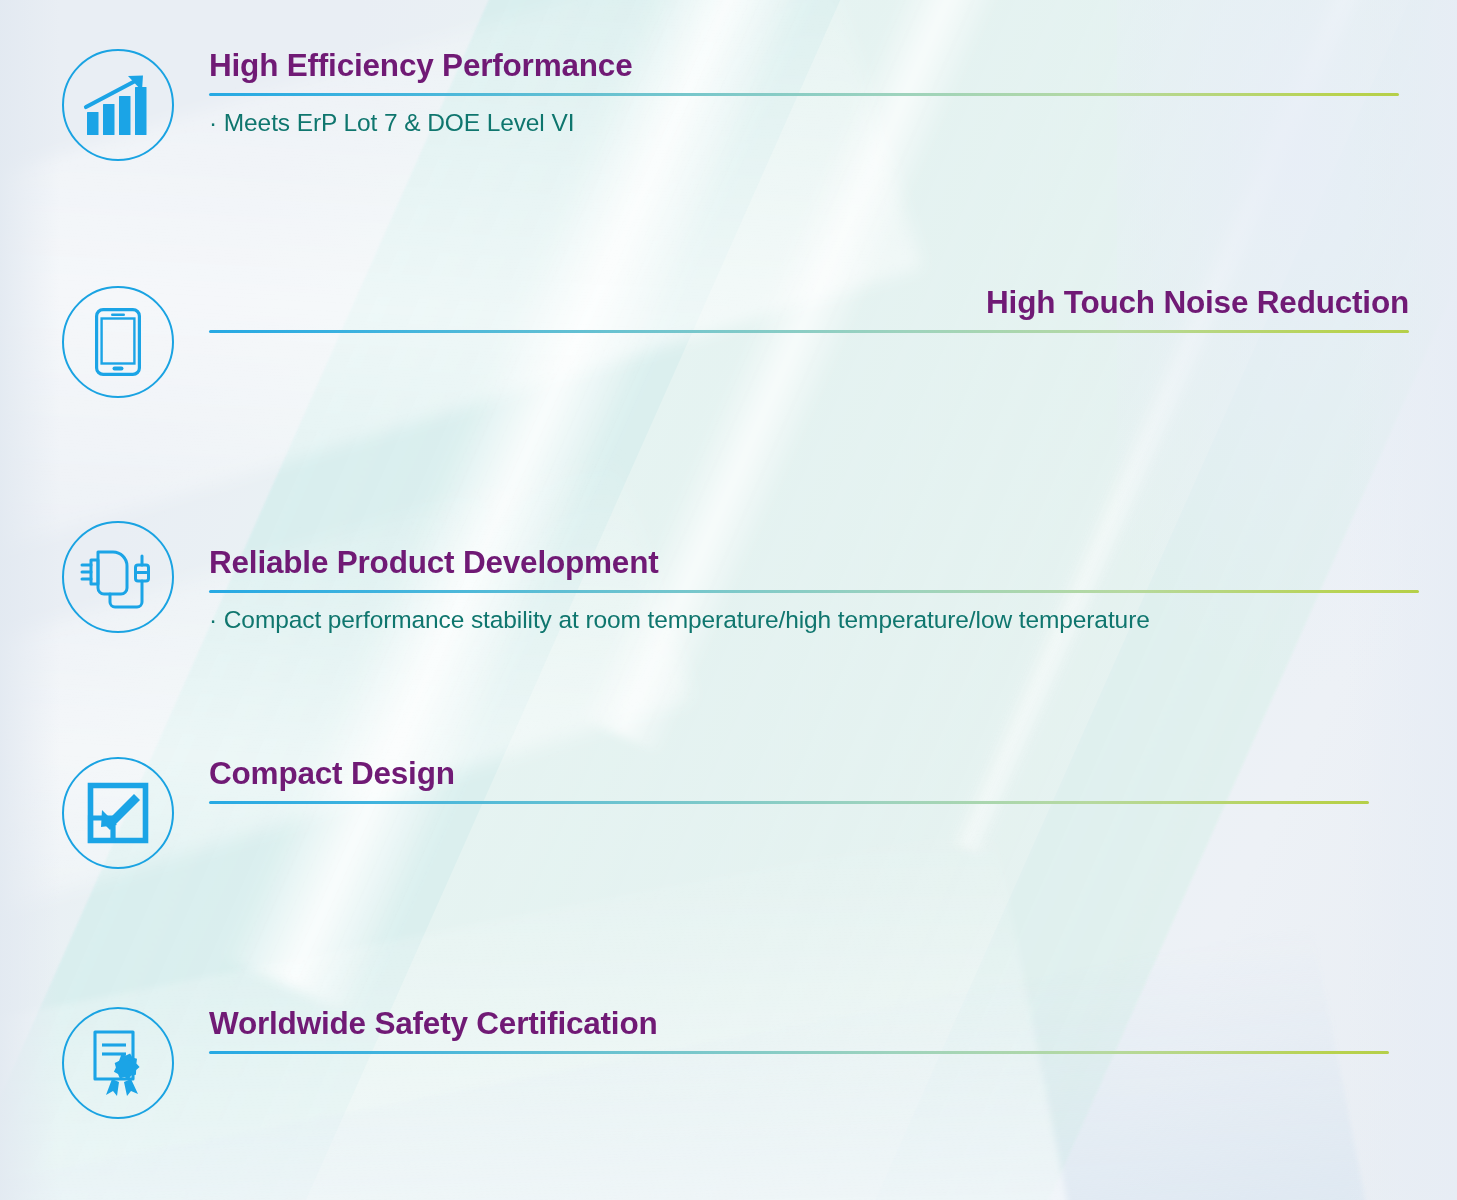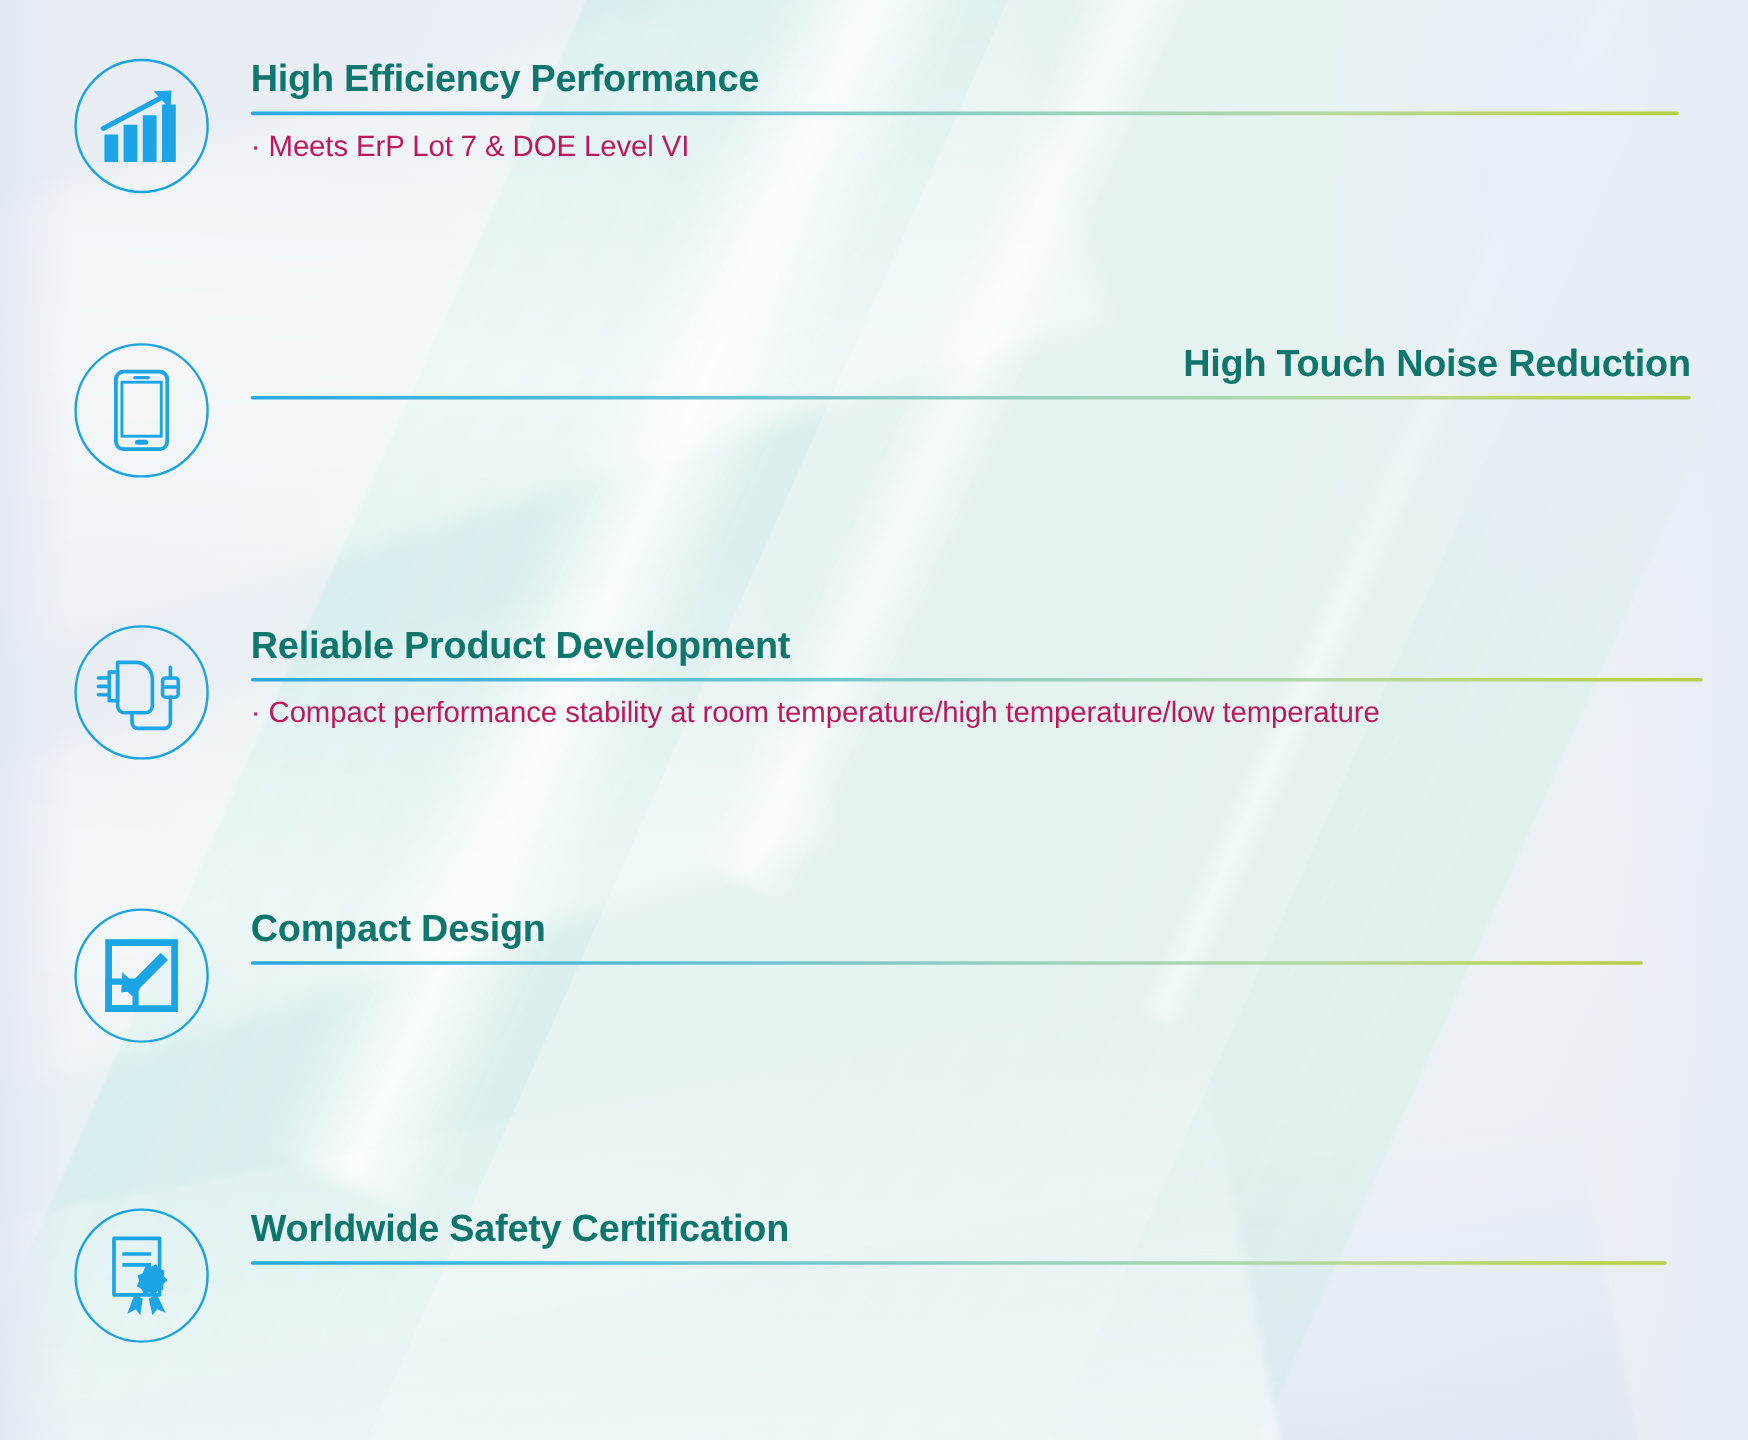--- a/index.html
+++ b/index.html
@@ -114,21 +114,21 @@
     border-radius:50%;
     display:flex; align-items:center; justify-content:center;
   }
   .icon-circle svg{ display:block; }
 
   .body-col{ margin-left:30px; padding-top:4px; }
 
   .feat-title{
     font-size:31.5px;
     font-weight:bold;
-    color:#0f766e;
+    color:#701a75;
     letter-spacing:-0.2px;
     line-height:1.08;
     white-space:nowrap;
   }
   .rule{
     height:2.6px;
     margin-top:11px;
     margin-bottom:9px;
     background:linear-gradient(90deg,
       #27a9e3 0%,
@@ -136,21 +136,21 @@
       #6ec4cf 36%,
       #9ed3bd 58%,
       #b6d99f 76%,
       #b8d24e 95%,
       #b5cf49 100%);
     border-radius:2px;
   }
   .bullets{ }
   .bullet{
     font-size:24.5px;
-    color:#be185d;
+    color:#0f766e;
     line-height:1.48;
     letter-spacing:-0.1px;
     white-space:pre-wrap;
     text-indent:-13px;
     padding-left:13px;
   }
 </style>
 </head>
 <body>
 
@@ -212,21 +212,21 @@
           </svg>
         </span>
       </div>
     </div>
     <div class="body-col" style="width:1200px;">
       <div class="feat-title">High Touch Noise Reduction</div>
       <div class="rule"></div>
     </div>
   </div>
 
-  <div class="feature" style="top:516px;left:0;">
+  <div class="feature" style="top:516px;left:0;align-items:flex-end;">
     <div class="icon-wrap">
       <div class="icon-circle">
         <span>
           <svg width="78" height="72" viewBox="0 0 78 72">
             <g fill="none" stroke="#1ba4e6" stroke-width="3" stroke-linejoin="round" stroke-linecap="round">
 
               <path d="M19 11 H34 a14 14 0 0 1 14 14 V47 a6 6 0 0 1 -6 6 H25 a6 6 0 0 1 -6 -6 Z"></path>
 
               <path d="M12 19 H19 V43 H12 Z"></path>
 

